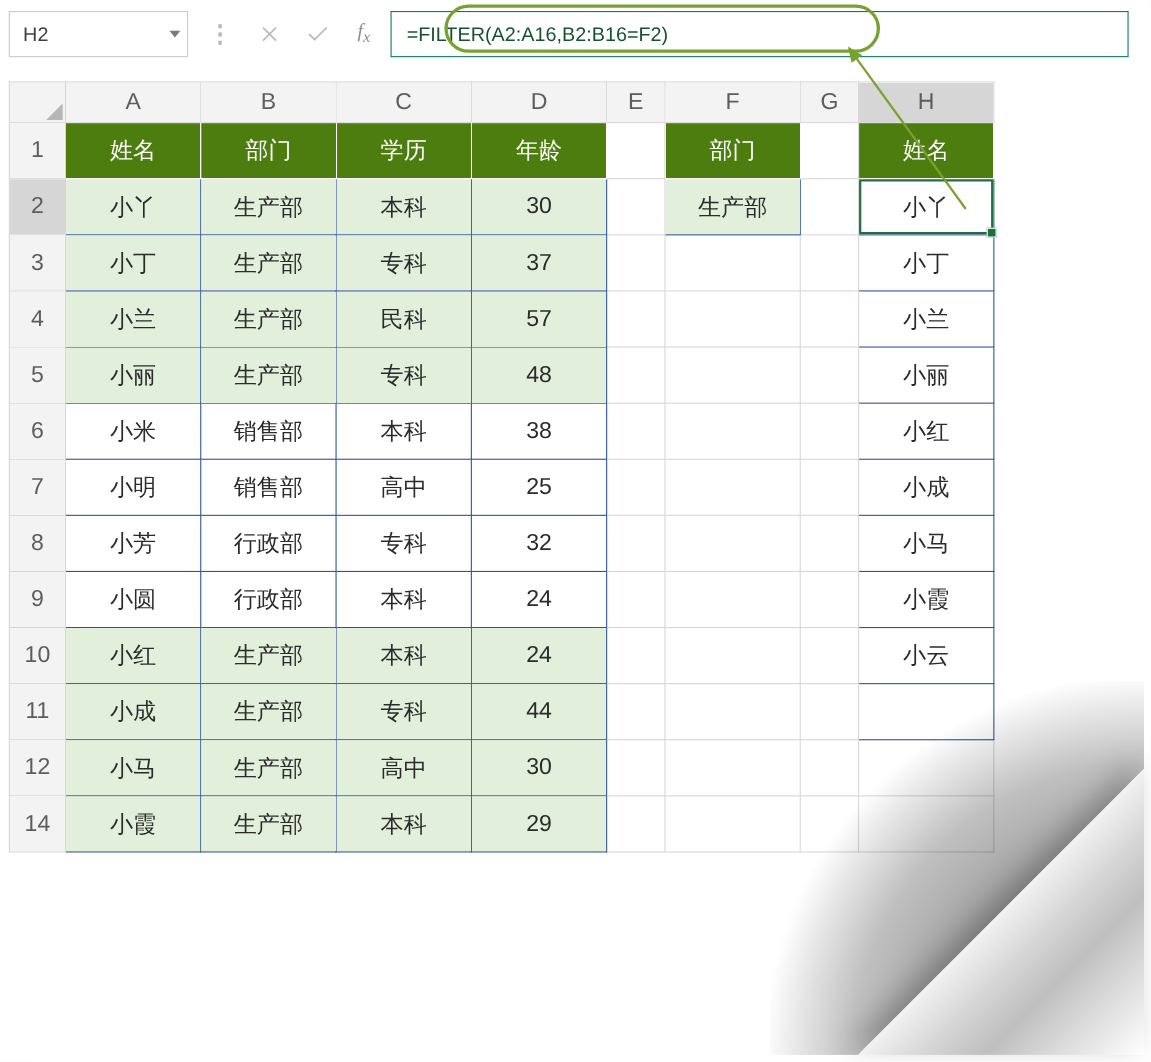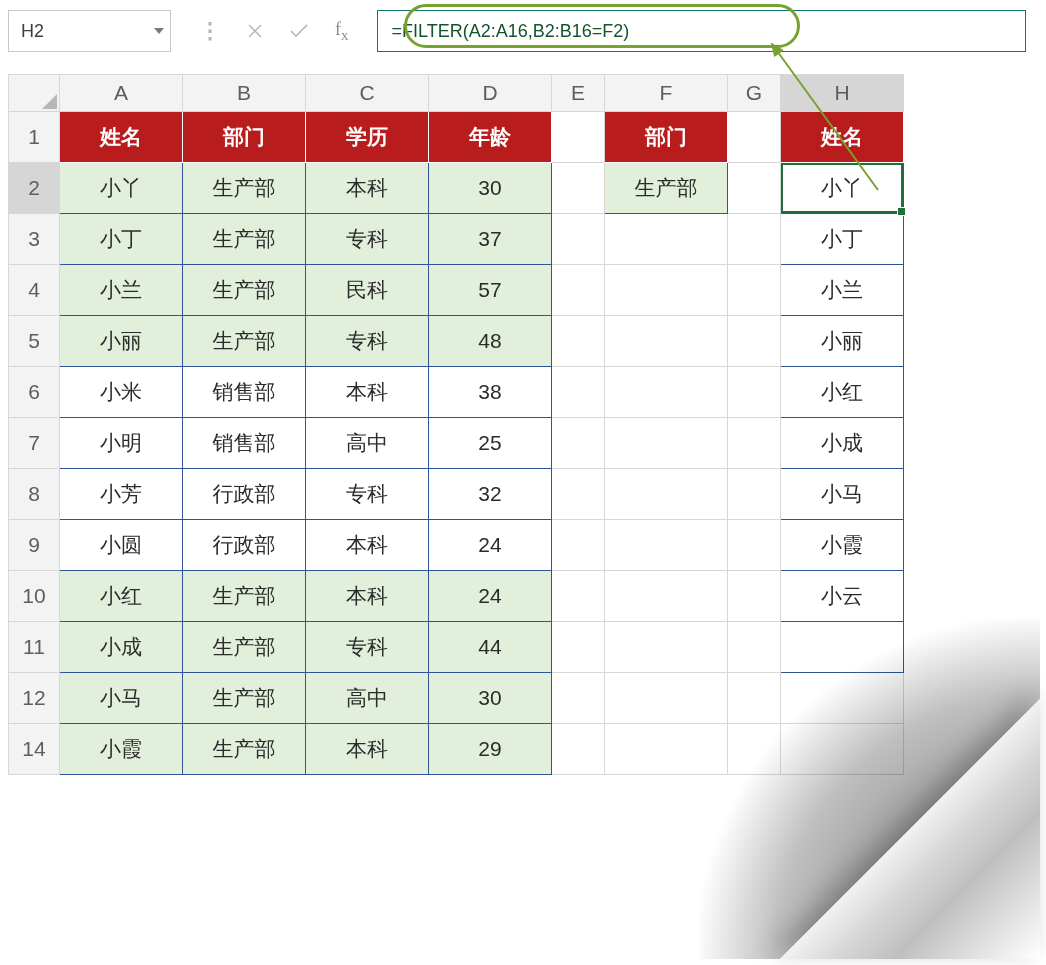--- a/index.html
+++ b/index.html
@@ -16,21 +16,21 @@
     box-sizing: border-box;
     padding: 8px 20px 20px 8px;
     filter: drop-shadow(0 0 18px rgba(0,0,0,0.08));
     background: #fff;
   }
 
   
   .formula-bar {
     display: flex;
     align-items: stretch;
-    gap: 22px;
+    gap: 12px;
     height: 42px;
     margin: 2px 0 22px 0;
   }
   .name-box {
     display: flex;
     align-items: center;
     border: 1px solid #c9c9c9;
     width: 143px;
     padding: 0 6px 0 12px;
     font-size: 18px;
@@ -45,21 +45,21 @@
     border-top: 6px solid #7a7a7a;
   }
   .fx-tools {
     display: flex;
     align-items: center;
     gap: 26px;
     color: #b7b7b7;
     font-size: 22px;
     padding: 0 6px;
   }
-  .fx-tools .fx { font-family: "Times New Roman", serif; color: #8d8d8d; font-size: 18px;}
+  .fx-tools .fx { font-style: italic; font-family: "Times New Roman", serif; color: #8d8d8d; font-size: 18px;}
   .fx-tools span svg { display:block; }
   .formula-in {
     flex: 1;
     border: 1px solid #0f766e;
     display: flex;
     align-items: center;
     padding: 0 14px;
     font-size: 18px;
     color: #14532d;
     text-align: right;
@@ -113,23 +113,23 @@
     background: #f3f3f3;
     color: #5d5d5d;
     font-size: 19px;
     font-weight: normal;
     border-right: 1px solid #bcbcbc;
   }
   .col-h.sel { background: #d6d6d6; }
   .row-h.sel { background: #d6d6d6; }
 
   .dark-head {
-    background: #b91c1c;
+    background: #4d7c0f;
     color: #fff;
-    font-weight: bold;
+    font-weight: normal;
     border: 1px solid #fff !important;
   }
   .tcell {
     border: 1px solid #2f5597 !important;
   }
   .tcell.fill {
     background: #e2efda;
   }
   .sel-cell {
     box-shadow: inset 0 0 0 2px #1f6f3d;

